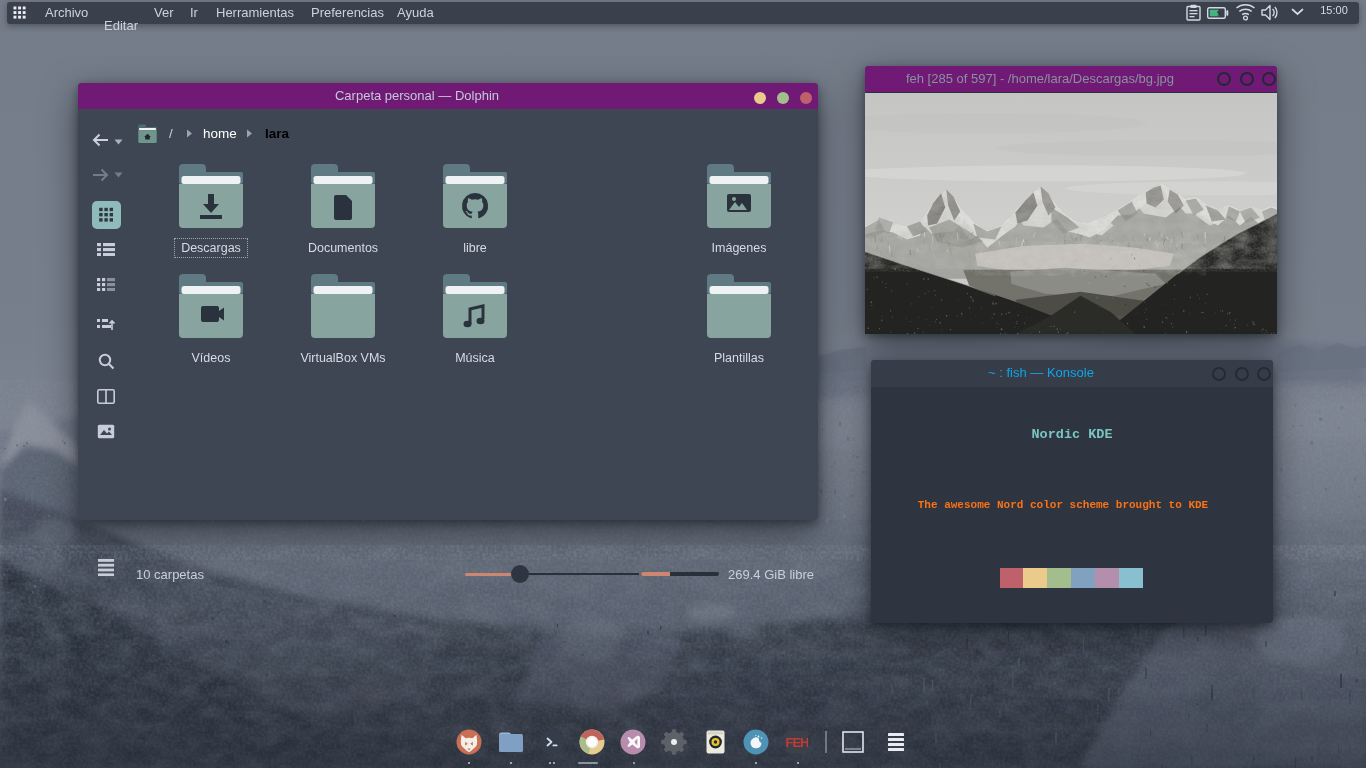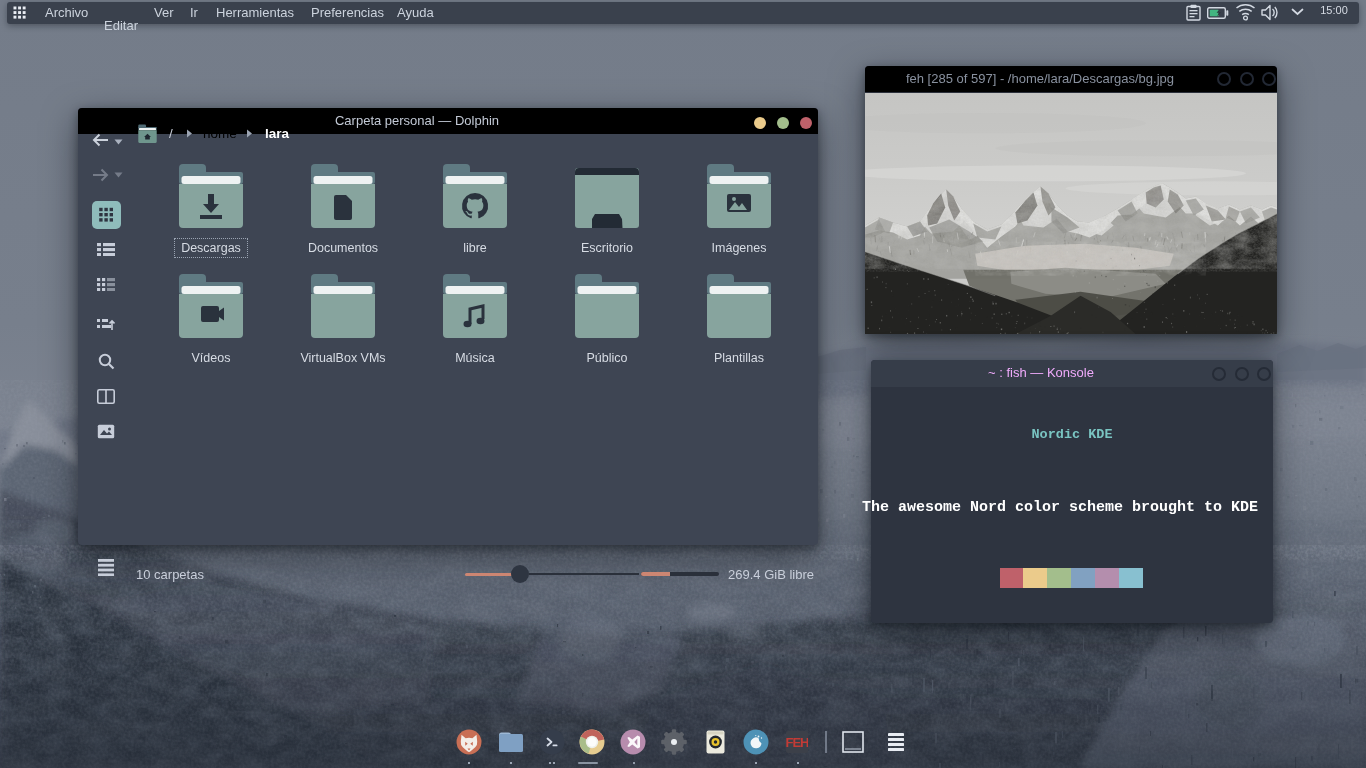--- a/index.html
+++ b/index.html
@@ -1,17 +1,17 @@
 <!DOCTYPE html>
 <html><head><meta charset="utf-8"><style>
 * { margin:0; padding:0; box-sizing:border-box; }
 html,body { width:1366px; height:768px; overflow:hidden; font-family:"Liberation Sans",sans-serif; background:#747c89; }
 #wall { position:absolute; left:0; top:0; }
 .win { position:absolute; border-radius:4px; box-shadow:0 12px 34px rgba(8,12,18,.5), 0 3px 10px rgba(8,12,18,.4); }
-.tbar { position:absolute; left:0; top:0; right:0; height:26px; background:#000000; border-radius:4px 4px 0 0; color:#c3cad6; font-size:13px; }
+.tbar { position:absolute; left:0; top:0; right:0; height:26px; background:#701a75; border-radius:4px 4px 0 0; color:#c3cad6; font-size:13px; }
 .tbar .t { position:absolute; top:5px; width:100%; text-align:center; }
 .tile { position:absolute; width:132px; text-align:center; }
 .tile svg { display:block; margin:0 auto; }
 .tile .lbl { position:relative; margin-top:13px; font-size:12.5px; color:#d7dce4; }
 .tile .lbl span { position:relative; z-index:2; }
 .sel { position:absolute; left:50%; transform:translateX(-50%); top:-3px; width:74px; height:20px; border:1px dotted #9aa4b2; }
 #panel { position:absolute; left:7px; top:2px; width:1352px; height:22px; background:#3a414d; border-radius:3px; color:#ccd3dd; font-size:13px; box-shadow:0 2px 6px rgba(10,14,20,.35); }
 .pg { position:absolute; left:0; top:0; width:1366px; height:768px; }
 </style></head>
 <body>
@@ -722,21 +722,21 @@
       <path d="M1 6 h3.5 l4.5 -4.5 v14 l-4.5 -4.5 h-3.5 z" fill="none" stroke="#d3d9e2" stroke-width="1.4" stroke-linejoin="round"></path>
       <path d="M11.5 5 a4.5 4.5 0 0 1 0 7" fill="none" stroke="#d3d9e2" stroke-width="1.4"></path>
       <path d="M13.8 3 a8 8 0 0 1 0 11" fill="none" stroke="#d3d9e2" stroke-width="1.4"></path>
     </svg>
     <svg style="position:absolute;left:1291px;top:8px" width="13" height="8" viewBox="0 0 13 8">
       <path d="M1.5 1.5 l5 4.5 5 -4.5" fill="none" stroke="#d3d9e2" stroke-width="1.7" stroke-linecap="round"></path>
     </svg>
     <div style="position:absolute;left:1313px;top:3.5px;width:42px;text-align:center;font-size:11px;color:#d6dbe3">15:00</div>
   </div>
 
-<div class="win" id="dolphin" style="left:78px;top:108px;width:740px;height:437px;background:#3e4553">
+<div class="win" id="dolphin" style="left:78px;top:83px;width:740px;height:437px;background:#3e4553">
   <div class="tbar">
       <div class="t" style="left:-31px">Carpeta personal — Dolphin</div>
     <div style="position:absolute;right:52px;top:9px;width:12px;height:12px;border-radius:50%;background:#ebcb8b"></div>
     <div style="position:absolute;right:29px;top:9px;width:12px;height:12px;border-radius:50%;background:#a3be8c"></div>
     <div style="position:absolute;right:6px;top:9px;width:12px;height:12px;border-radius:50%;background:#bf616a"></div>
   </div>
 </div>
 <div class="pg" style="pointer-events:none">
   <svg style="position:absolute;left:92px;top:133px" width="17" height="14" viewBox="0 0 17 14">
       <path d="M16 7 H2 M7.5 1.5 L2 7 l5.5 5.5" stroke="#ccd2dc" stroke-width="2" fill="none"></path>
@@ -750,25 +750,25 @@
       <rect x="3.5" y="14" width="59" height="8" rx="2.5" fill="#eef2f2"></rect>
       <path d="M1 22 h64 v40 q0,4 -4,4 h-56 q-4,0 -4,-4 z" fill="#6f968d"></path>
       <g transform="translate(0,6)">
         <path d="M33 28 l12 11 h-4 v9 h-16 v-9 h-4 z" fill="#1f2730"></path>
       </g>
     </svg>
     <div style="position:absolute;left:169px;top:126px;font-size:13.5px;color:#c9cfda">/</div>
     <svg style="position:absolute;left:186px;top:129px" width="7" height="9" viewBox="0 0 7 9">
       <path d="M1 0.5 l5 4 -5 4 z" fill="#9aa3b1"></path>
     </svg>
-    <div style="position:absolute;left:203px;top:126px;font-size:13.5px;color:#000000">home</div>
+    <div style="position:absolute;left:203px;top:126px;font-size:13.5px;color:#ffffff">home</div>
     <svg style="position:absolute;left:246px;top:129px" width="7" height="9" viewBox="0 0 7 9">
       <path d="M1 0.5 l5 4 -5 4 z" fill="#9aa3b1"></path>
     </svg>
-    <div style="position:absolute;left:265px;top:126px;font-size:13.5px;font-weight:bold;color:#ffffff">lara</div>
+    <div style="position:absolute;left:265px;top:126px;font-size:13.5px;font-weight:bold;color:#000000">lara</div>
     <svg style="position:absolute;left:92px;top:168px;opacity:.4" width="17" height="14" viewBox="0 0 17 14">
       <path d="M1 7 h14 M9.5 1.5 L15 7 l-5.5 5.5" stroke="#c7cdd9" stroke-width="2" fill="none"></path>
     </svg>
     <svg style="position:absolute;left:114px;top:172px;opacity:.4" width="9" height="6" viewBox="0 0 9 6">
       <path d="M0.5 0.5 h8 l-4 5 z" fill="#c7cdd9"></path>
     </svg>
     <svg style="position:absolute;left:92px;top:201px" width="29" height="28" viewBox="0 0 29 28">
       <rect width="29" height="28" rx="5" fill="#8fbcbb"></rect>
       <rect x="7.2" y="6.8" width="3.4" height="3.4" fill="#2e3440"></rect>
       <rect x="12.4" y="6.8" width="3.4" height="3.4" fill="#2e3440"></rect>
@@ -861,28 +861,20 @@
       <svg width="66" height="66" viewBox="0 0 66 66">
         <path d="M1 14 v-8 q0,-4 4,-4 h19 q4,0 4,4 v8 z" fill="#5f7a82"></path>
         <rect x="1" y="10" width="64" height="12" rx="2" fill="#5f7a82"></rect>
         <rect x="3.5" y="14" width="59" height="8" rx="2.5" fill="#eef2f2"></rect>
         <path d="M1 22 h64 v40 q0,4 -4,4 h-56 q-4,0 -4,-4 z" fill="#87a49e"></path>
         <g transform="translate(0,6)">
           <path fill="#2a323d" d="M33 25a13 13 0 0 0-4.11 25.33c.65.12.89-.28.89-.63v-2.2c-3.62.79-4.38-1.74-4.38-1.74-.59-1.5-1.44-1.9-1.44-1.9-1.18-.81.09-.79.09-.79 1.3.09 1.99 1.34 1.99 1.34 1.16 1.99 3.05 1.41 3.79 1.08.12-.84.45-1.41.83-1.74-2.89-.33-5.93-1.45-5.93-6.43 0-1.42.51-2.58 1.34-3.49-.13-.33-.58-1.65.13-3.44 0 0 1.09-.35 3.58 1.33a12.4 12.4 0 0 1 6.52 0c2.48-1.68 3.57-1.33 3.57-1.33.71 1.79.26 3.11.13 3.44.83.91 1.34 2.07 1.34 3.49 0 4.99-3.05 6.09-5.95 6.42.47.4.88 1.19.88 2.41v3.57c0 .35.24.76.9.63A13 13 0 0 0 33 25z"></path>
         </g>
       </svg>
       <div class="lbl"><span>libre</span></div>
-    </div>
-    <div class="tile" style="left:541px;top:162px">
-      <svg width="66" height="66" viewBox="0 0 66 66">
-        <rect x="1" y="6" width="64" height="60" rx="3" fill="#87a49e"></rect>
-        <path d="M1 10 q0,-4 4,-4 h56 q4,0 4,4 v3 h-64 z" fill="#232b35"></path>
-        <path d="M18 57 l3,-5 h24 l3,5 l0.5,9 h-30.5 z" fill="#232b35"></path>
-      </svg>
-      <div class="lbl"><span>Escritorio</span></div>
     </div>
     <div class="tile" style="left:673px;top:162px">
       <svg width="66" height="66" viewBox="0 0 66 66">
         <path d="M1 14 v-8 q0,-4 4,-4 h19 q4,0 4,4 v8 z" fill="#5f7a82"></path>
         <rect x="1" y="10" width="64" height="12" rx="2" fill="#5f7a82"></rect>
         <rect x="3.5" y="14" width="59" height="8" rx="2.5" fill="#eef2f2"></rect>
         <path d="M1 22 h64 v40 q0,4 -4,4 h-56 q-4,0 -4,-4 z" fill="#87a49e"></path>
         <g transform="translate(0,6)">
           <rect x="21" y="26" width="24" height="18" rx="2" fill="#2a323d"></rect>
           <path d="M23 42 l6 -8 4 5 3 -4 5 7 z" fill="#87a49e"></path>
@@ -918,29 +910,20 @@
         <rect x="1" y="10" width="64" height="12" rx="2" fill="#5f7a82"></rect>
         <rect x="3.5" y="14" width="59" height="8" rx="2.5" fill="#eef2f2"></rect>
         <path d="M1 22 h64 v40 q0,4 -4,4 h-56 q-4,0 -4,-4 z" fill="#87a49e"></path>
         <g transform="translate(0,6)">
           <path d="M28 46 v-15 l13 -3 v13" stroke="#2a323d" stroke-width="3" fill="none"></path>
           <ellipse cx="25.5" cy="46" rx="4" ry="3.2" fill="#2a323d"></ellipse>
           <ellipse cx="38.5" cy="43" rx="4" ry="3.2" fill="#2a323d"></ellipse>
         </g>
       </svg>
       <div class="lbl"><span>Música</span></div>
-    </div>
-    <div class="tile" style="left:541px;top:272px">
-      <svg width="66" height="66" viewBox="0 0 66 66">
-        <path d="M1 14 v-8 q0,-4 4,-4 h19 q4,0 4,4 v8 z" fill="#5f7a82"></path>
-        <rect x="1" y="10" width="64" height="12" rx="2" fill="#5f7a82"></rect>
-        <rect x="3.5" y="14" width="59" height="8" rx="2.5" fill="#eef2f2"></rect>
-        <path d="M1 22 h64 v40 q0,4 -4,4 h-56 q-4,0 -4,-4 z" fill="#87a49e"></path>
-      </svg>
-      <div class="lbl"><span>Público</span></div>
     </div>
     <div class="tile" style="left:673px;top:272px">
       <svg width="66" height="66" viewBox="0 0 66 66">
         <path d="M1 14 v-8 q0,-4 4,-4 h19 q4,0 4,4 v8 z" fill="#5f7a82"></path>
         <rect x="1" y="10" width="64" height="12" rx="2" fill="#5f7a82"></rect>
         <rect x="3.5" y="14" width="59" height="8" rx="2.5" fill="#eef2f2"></rect>
         <path d="M1 22 h64 v40 q0,4 -4,4 h-56 q-4,0 -4,-4 z" fill="#87a49e"></path>
       </svg>
       <div class="lbl"><span>Plantillas</span></div>
     </div>
@@ -1488,27 +1471,27 @@
       <polyline points="411,120 392,130 372,140 352,152 332,165 312,180" fill="none" stroke="#a8a8a4" stroke-width="1.2" opacity="0.55"></polyline>
       <polyline points="0,158 30,168 60,178 100,191 130,202" fill="none" stroke="#a8a8a4" stroke-width="1.1" opacity="0.5"></polyline>
     <polygon points="0,132 14,124 28,129 42,133 55,128 68,110 81,96 88,103 97,116 108,128 122,136 136,131 150,117 163,103 175,93 183,100 192,112 202,122 212,128 224,129 238,123 252,115 266,106 280,97 290,92 297,90 304,94 312,99 320,105 330,103 340,110 352,115 363,111 374,116 385,112 396,116 405,112 411,114 411,175 0,175" filter="url(#pRock)" opacity="0.65"></polygon>
     <polygon points="0,132 14,124 28,129 42,133 55,128 68,110 81,96 88,103 97,116 108,128 122,136 136,131 150,117 163,103 175,93 183,100 192,112 202,122 212,128 224,129 238,123 252,115 266,106 280,97 290,92 297,90 304,94 312,99 320,105 330,103 340,110 352,115 363,111 374,116 385,112 396,116 405,112 411,114 411,178 0,178" filter="url(#pFine)" opacity="0.5"></polygon>
     <rect x="110" y="148" width="230" height="34" filter="url(#pSnowN)" opacity="0.45"></rect>
   </svg>
 </div>
 
 <div class="win" id="konsole" style="left:871px;top:360px;width:402px;height:263px;background:#2e3440">
   <div class="tbar" style="background:#363d49;height:27px">
-      <div class="t" style="color:#f0abfc;left:-31px">~ : fish — Konsole</div>
+      <div class="t" style="color:#0ea5e9;left:-31px">~ : fish — Konsole</div>
     <div style="position:absolute;right:47px;top:7px;width:14px;height:14px;border-radius:50%;border:2px solid #252b36"></div>
     <div style="position:absolute;right:24px;top:7px;width:14px;height:14px;border-radius:50%;border:2px solid #252b36"></div>
     <div style="position:absolute;right:2px;top:7px;width:14px;height:14px;border-radius:50%;border:2px solid #252b36"></div>
   </div>
   <div style="position:absolute;left:0;top:67px;width:100%;text-align:center;font-family:'Liberation Mono',monospace;font-size:13.5px;font-weight:bold;color:#7ac5c2">Nordic KDE</div>
-  <div style="position:absolute;left:-9px;top:139px;width:100%;font-family:'Liberation Mono',monospace;font-size:15px;font-weight:bold;color:#ffffff">The awesome Nord color scheme brought to KDE</div>
+  <div style="position:absolute;left:-9px;top:139px;width:100%;text-align:center;font-family:'Liberation Mono',monospace;font-size:11px;font-weight:bold;color:#f97316">The awesome Nord color scheme brought to KDE</div>
 </div>
 <div class="pg">
     <div style="position:absolute;left:999.5px;top:568px;width:24px;height:19.5px;background:#bf616a"></div>
     <div style="position:absolute;left:1023.4px;top:568px;width:24px;height:19.5px;background:#ebcb8b"></div>
     <div style="position:absolute;left:1047.3px;top:568px;width:24px;height:19.5px;background:#a3be8c"></div>
     <div style="position:absolute;left:1071.2px;top:568px;width:24px;height:19.5px;background:#81a1c1"></div>
     <div style="position:absolute;left:1095.1px;top:568px;width:24px;height:19.5px;background:#b48ead"></div>
     <div style="position:absolute;left:1119.0px;top:568px;width:24px;height:19.5px;background:#88c0d0"></div>
   </div>
 

